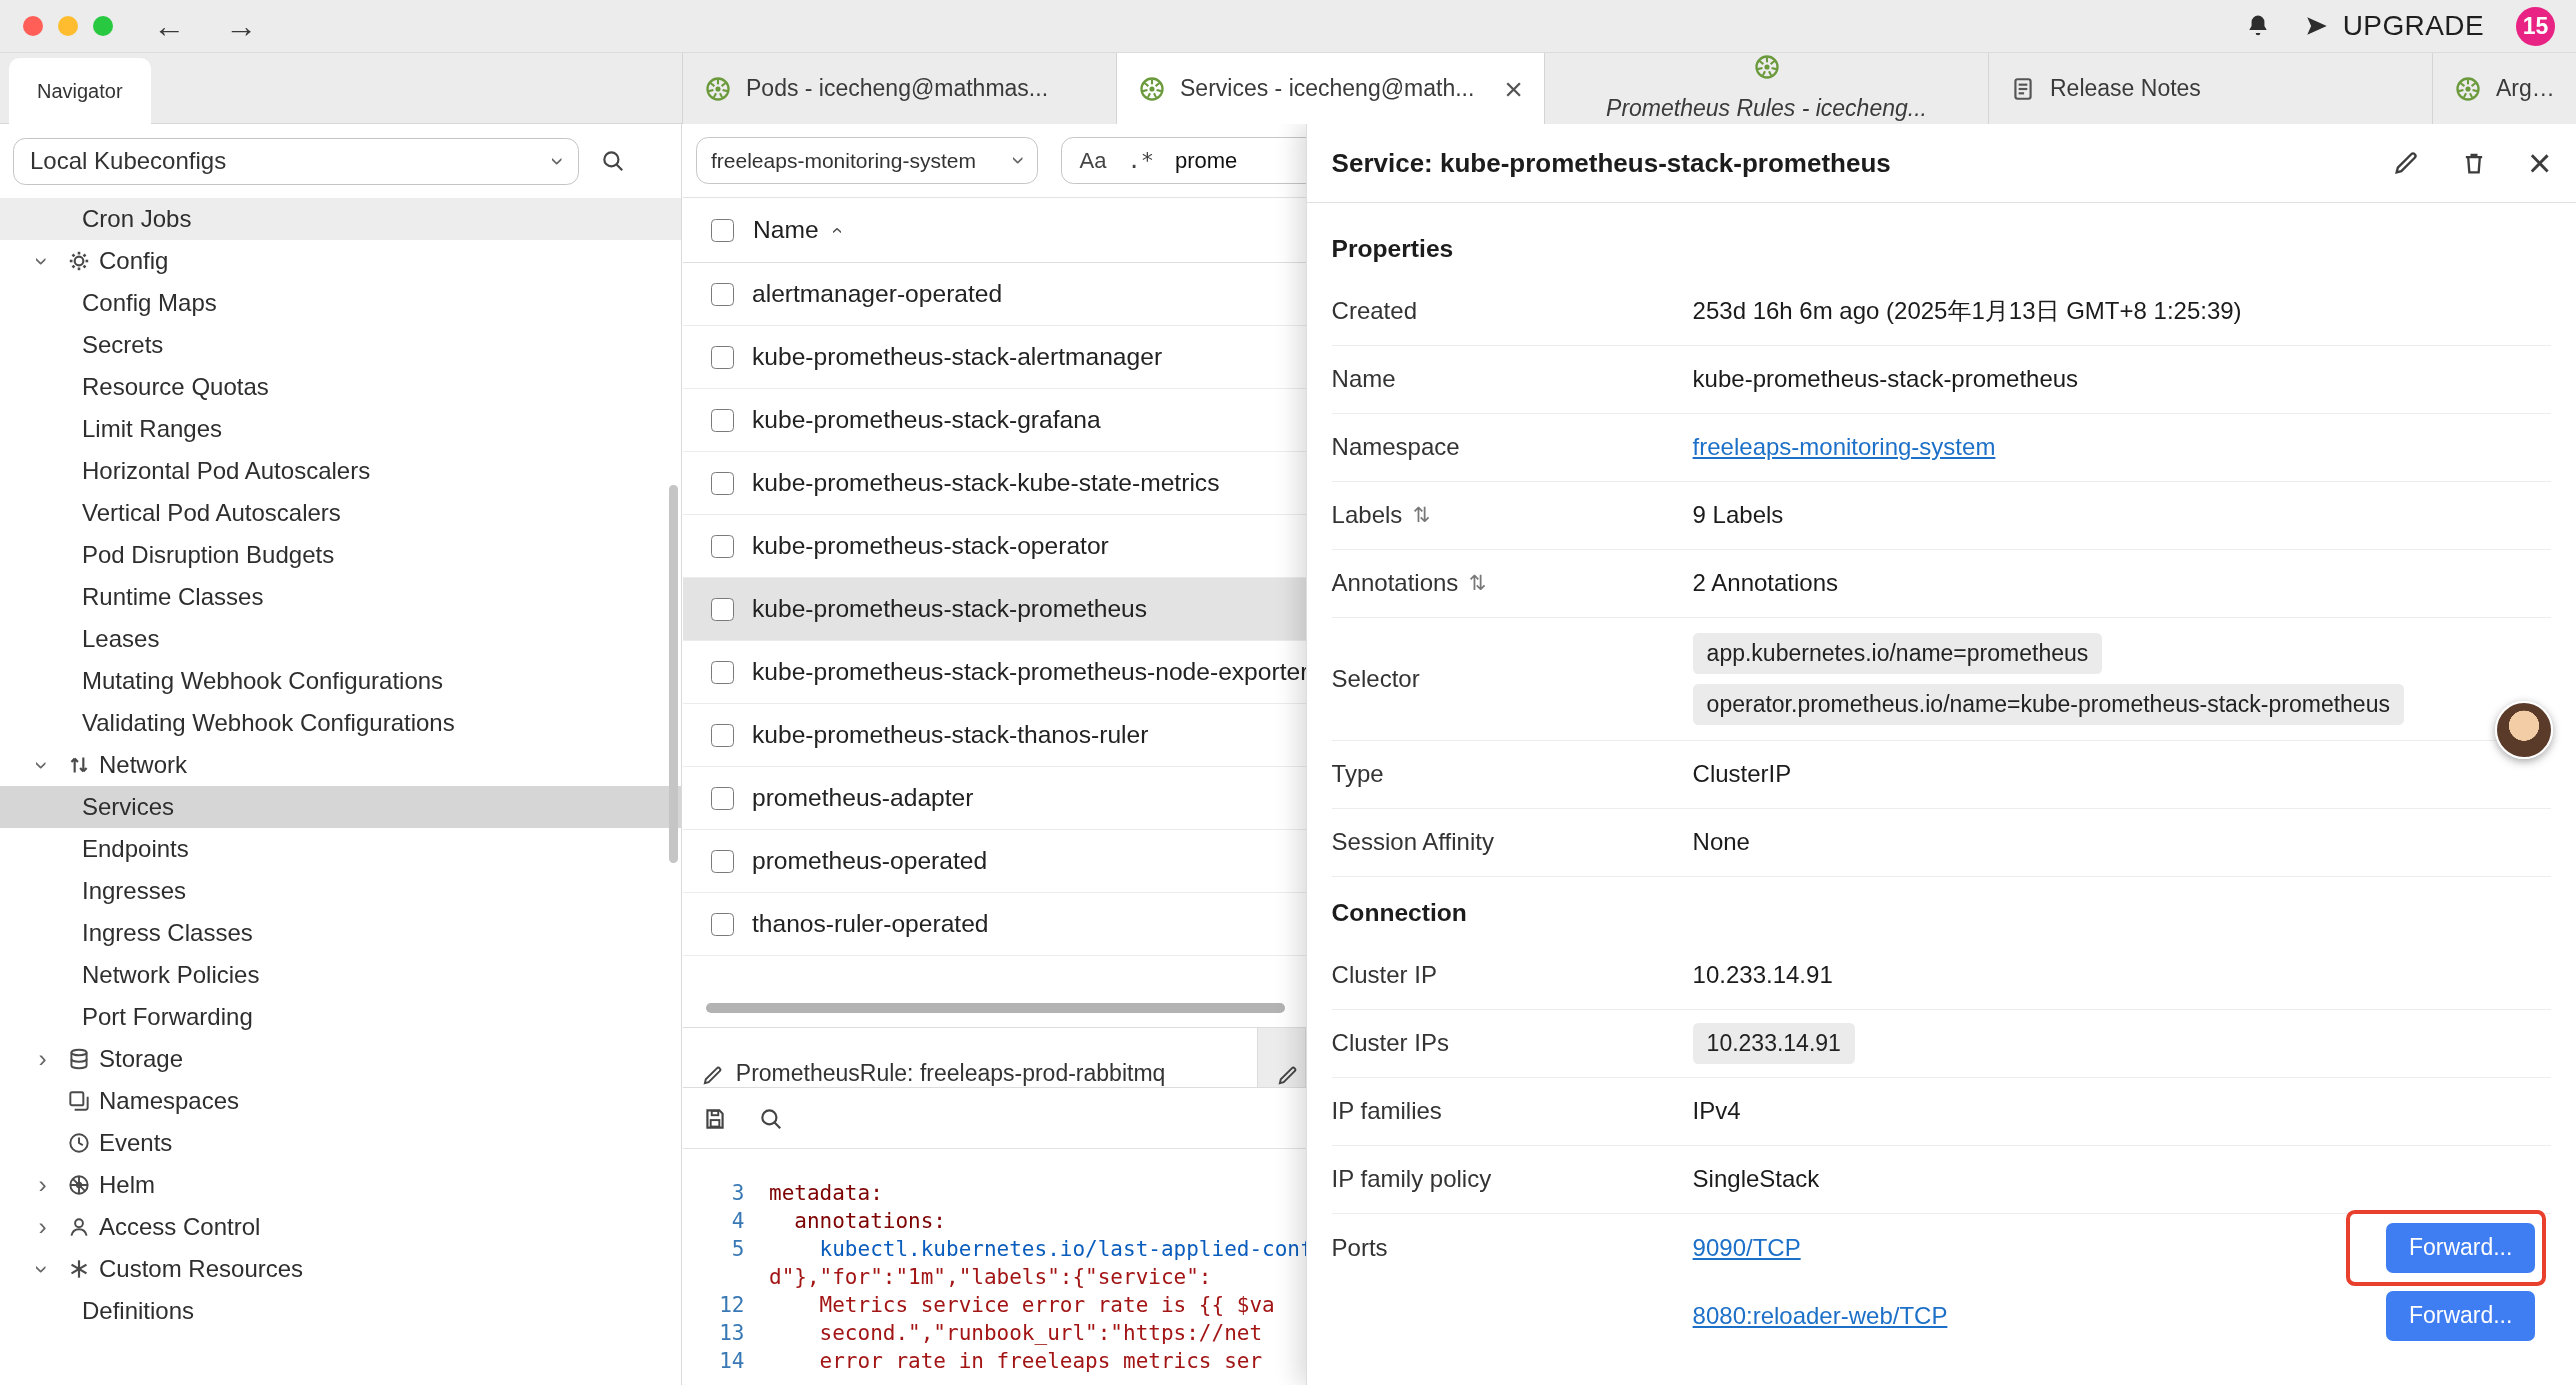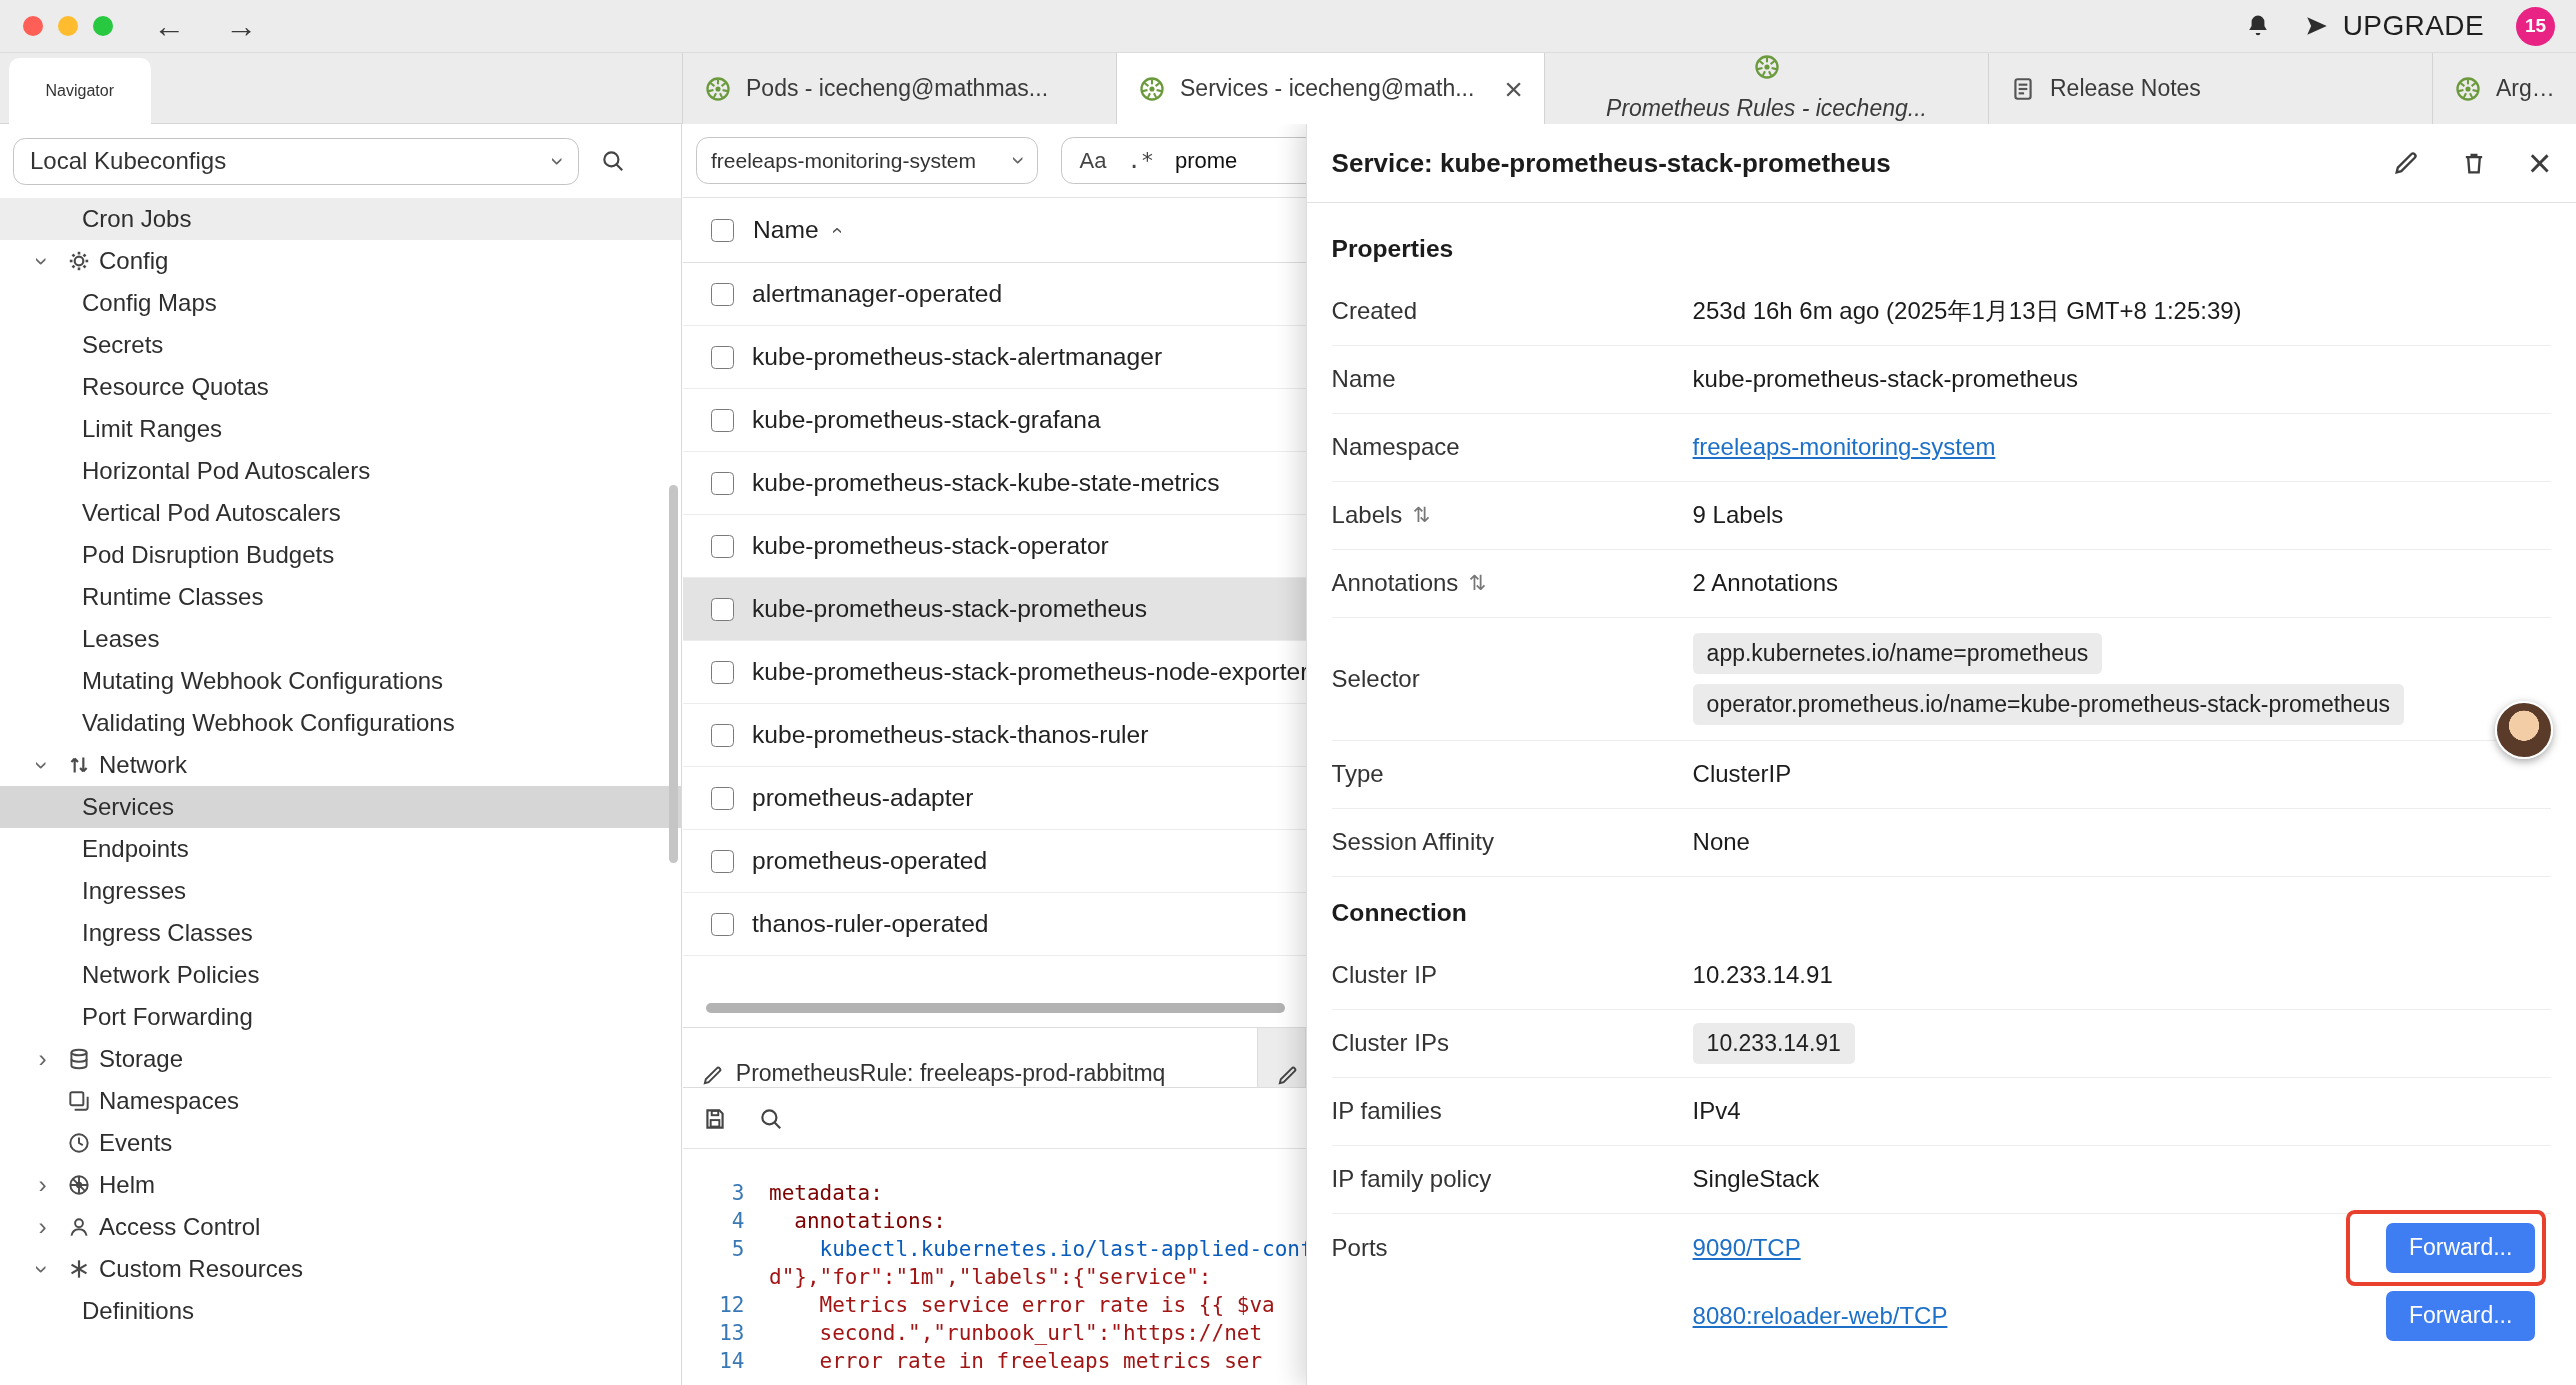--- a/index.html
+++ b/index.html
@@ -11,28 +11,28 @@
   .titlebar{position:absolute;left:0;top:0;width:2576px;height:53px;background:#ececec;
     border-bottom:0.9px solid #dcdcdc;display:flex;align-items:center;z-index:30}
   .dots{display:flex;gap:15px;margin-left:23px}
   .dot{width:20px;height:20px;border-radius:50%}
   .dot.r{background:#ff5f57}.dot.y{background:#febc2e}.dot.g{background:#28c840}
   .navarrows{margin-left:40px;display:flex;gap:40px;font-size:32px;color:#3a3a3a}
   .tb-right{margin-left:auto;display:flex;align-items:center;gap:32px;margin-right:21px}
   .upgrade{display:flex;align-items:center;gap:12.3px;font-size:28px;color:#1f1f1f;
     font-weight:500;letter-spacing:0.4px}
   .badge{width:39px;height:39px;border-radius:50%;background:#e82384;color:#fff;
-    font-size:19px;font-weight:700;display:flex;align-items:center;justify-content:center}
+    font-size:23px;font-weight:700;display:flex;align-items:center;justify-content:center}
 
   
   .tabrow{position:absolute;left:0;top:53px;width:2576px;height:71px;background:#ececec;
     border-bottom:0.9px solid #d6d6d6;z-index:25}
   .navtab{position:absolute;left:8.8px;top:5.3px;width:142px;height:66px;background:#fff;
     border-radius:10.5px 10.5px 0 0;display:flex;align-items:center;justify-content:center;
-    font-size:16px;color:#333}
+    font-size:20px;color:#333}
   .maintabs{position:absolute;left:682px;top:0;height:71px;display:flex}
   .tab{display:flex;align-items:center;gap:14px;padding:0 21px;border-right:0.9px solid #d4d4d4;
     font-size:23px;color:#3a3a3a;background:#ececec;height:71px;overflow:hidden}
   .tab:first-child{border-left:0.9px solid #d4d4d4}
   .tab.active{background:#fff}
   .tab .lbl{white-space:nowrap;overflow:hidden;text-overflow:ellipsis;flex:1}
   .tab.italic .lbl{font-style:italic}
   .tab .close{font-size:32px;color:#555;line-height:1}
 
   

